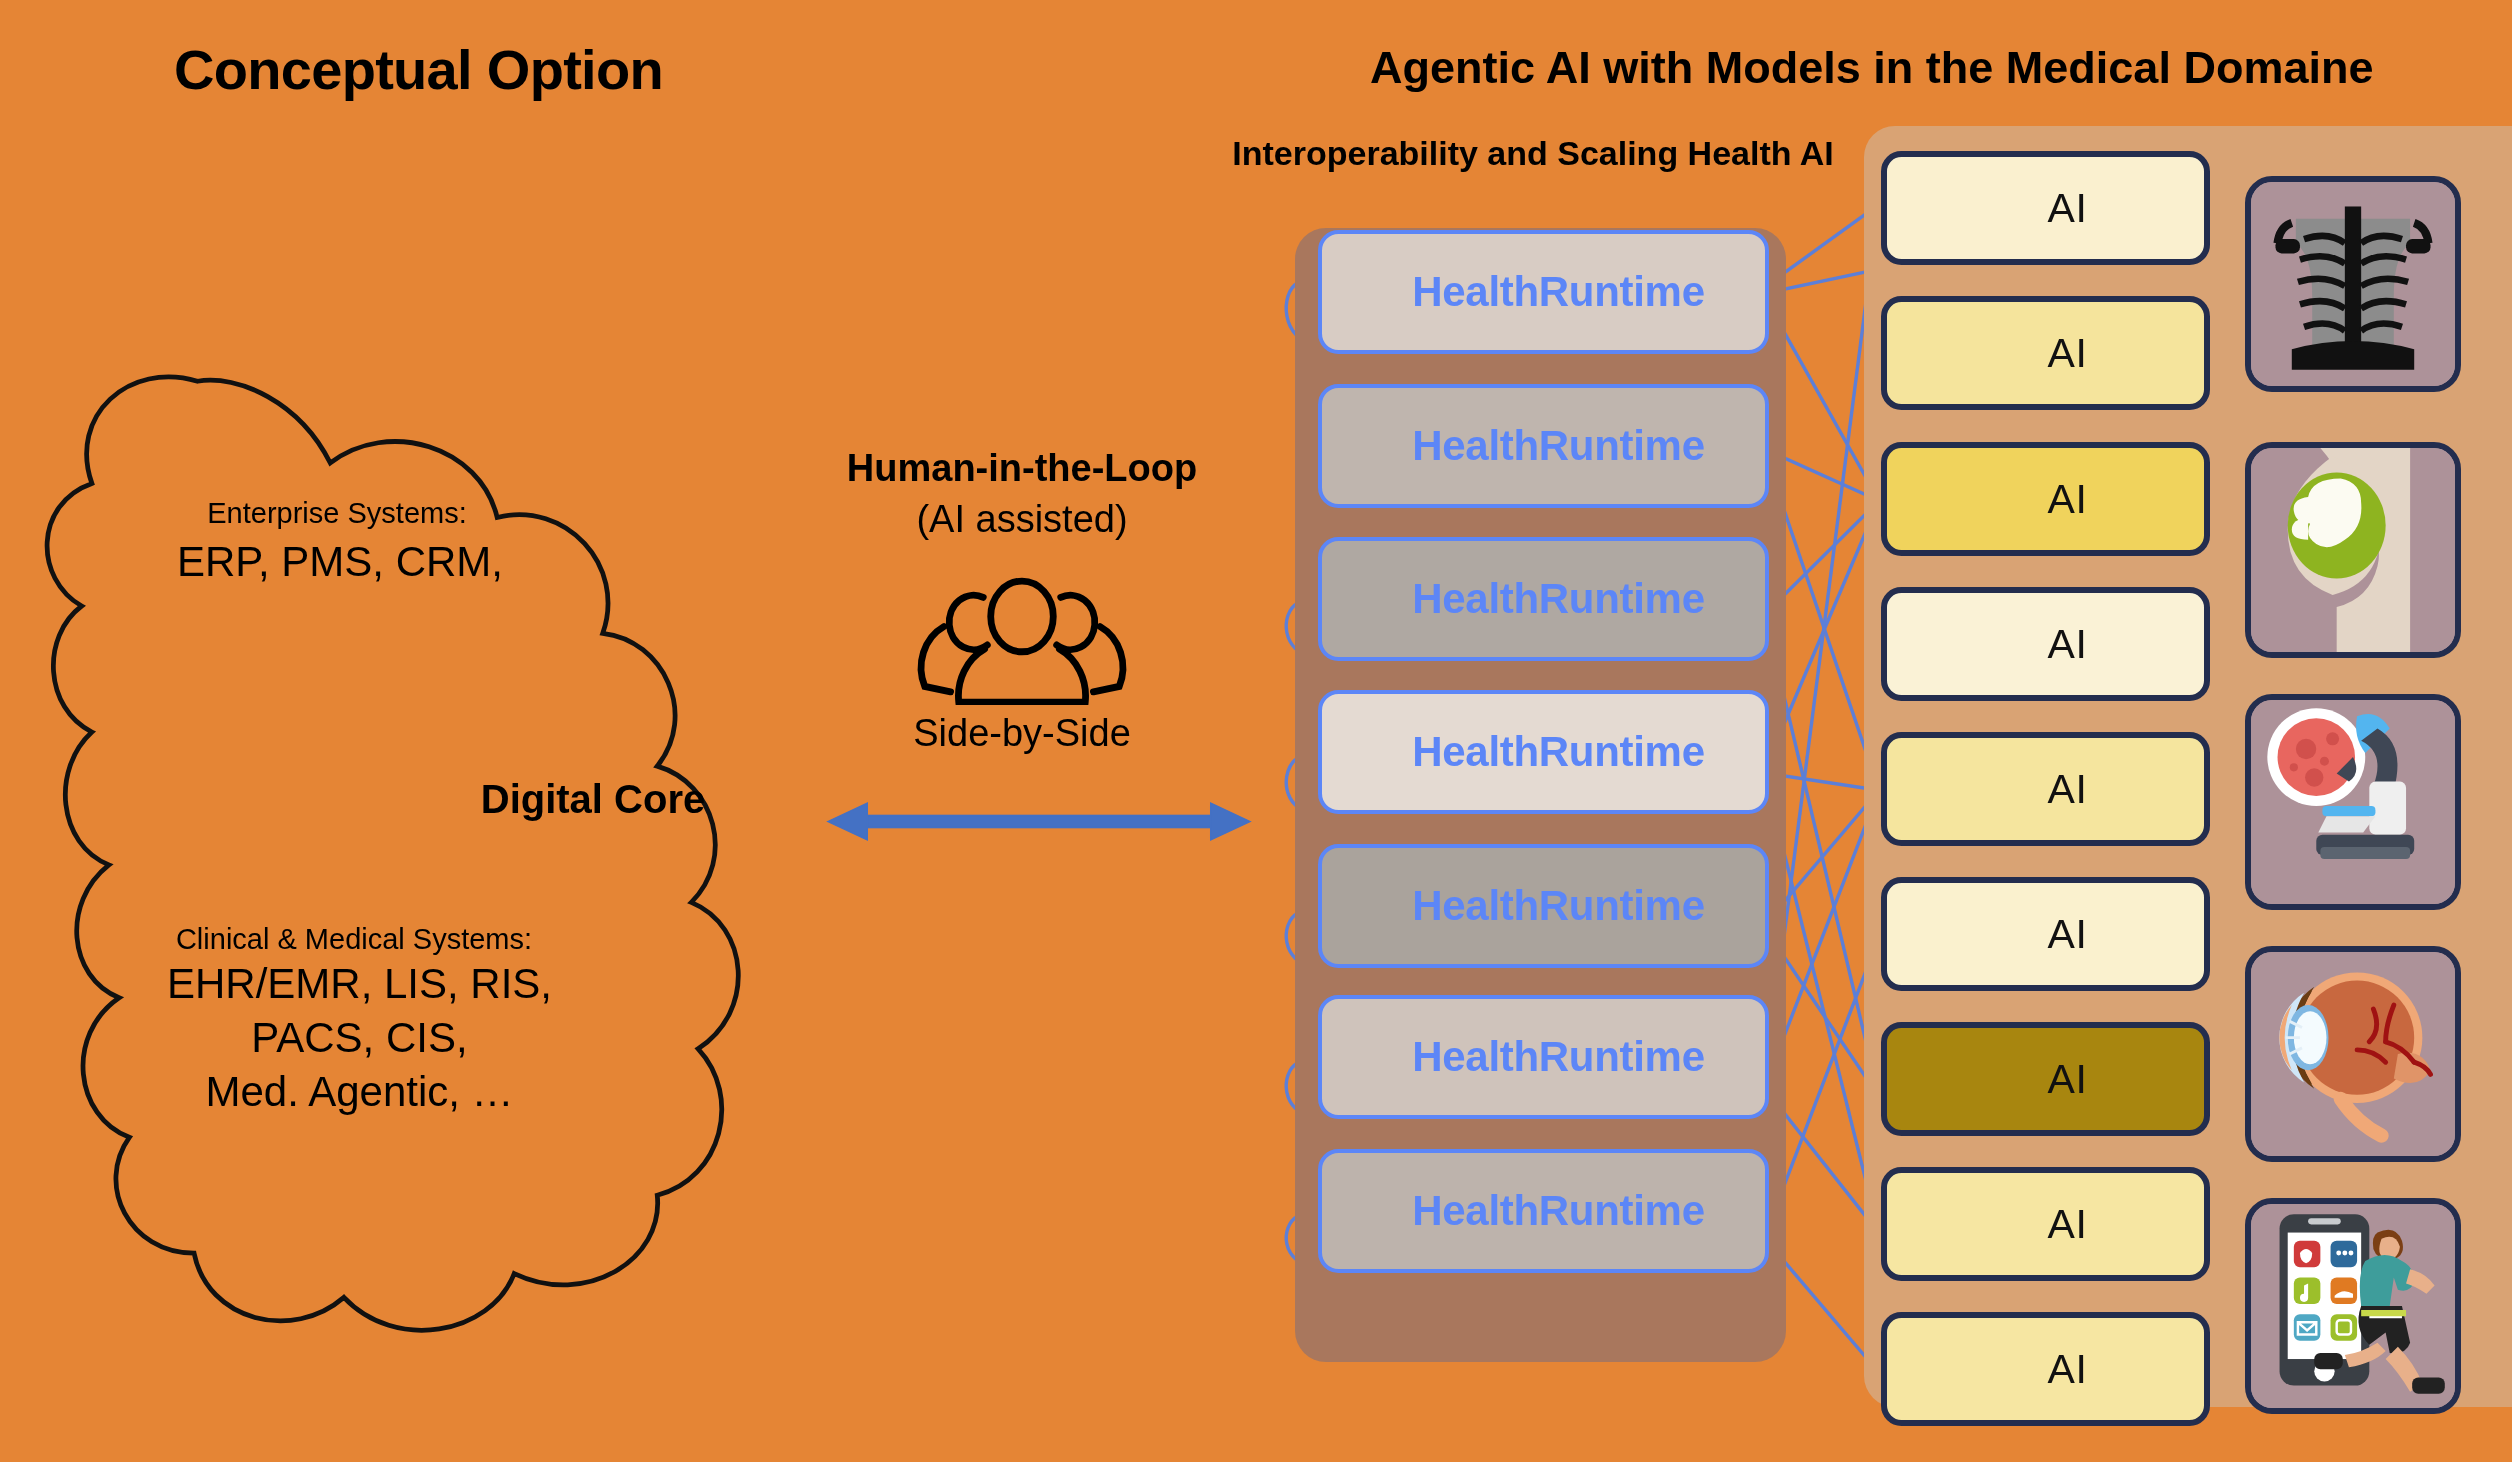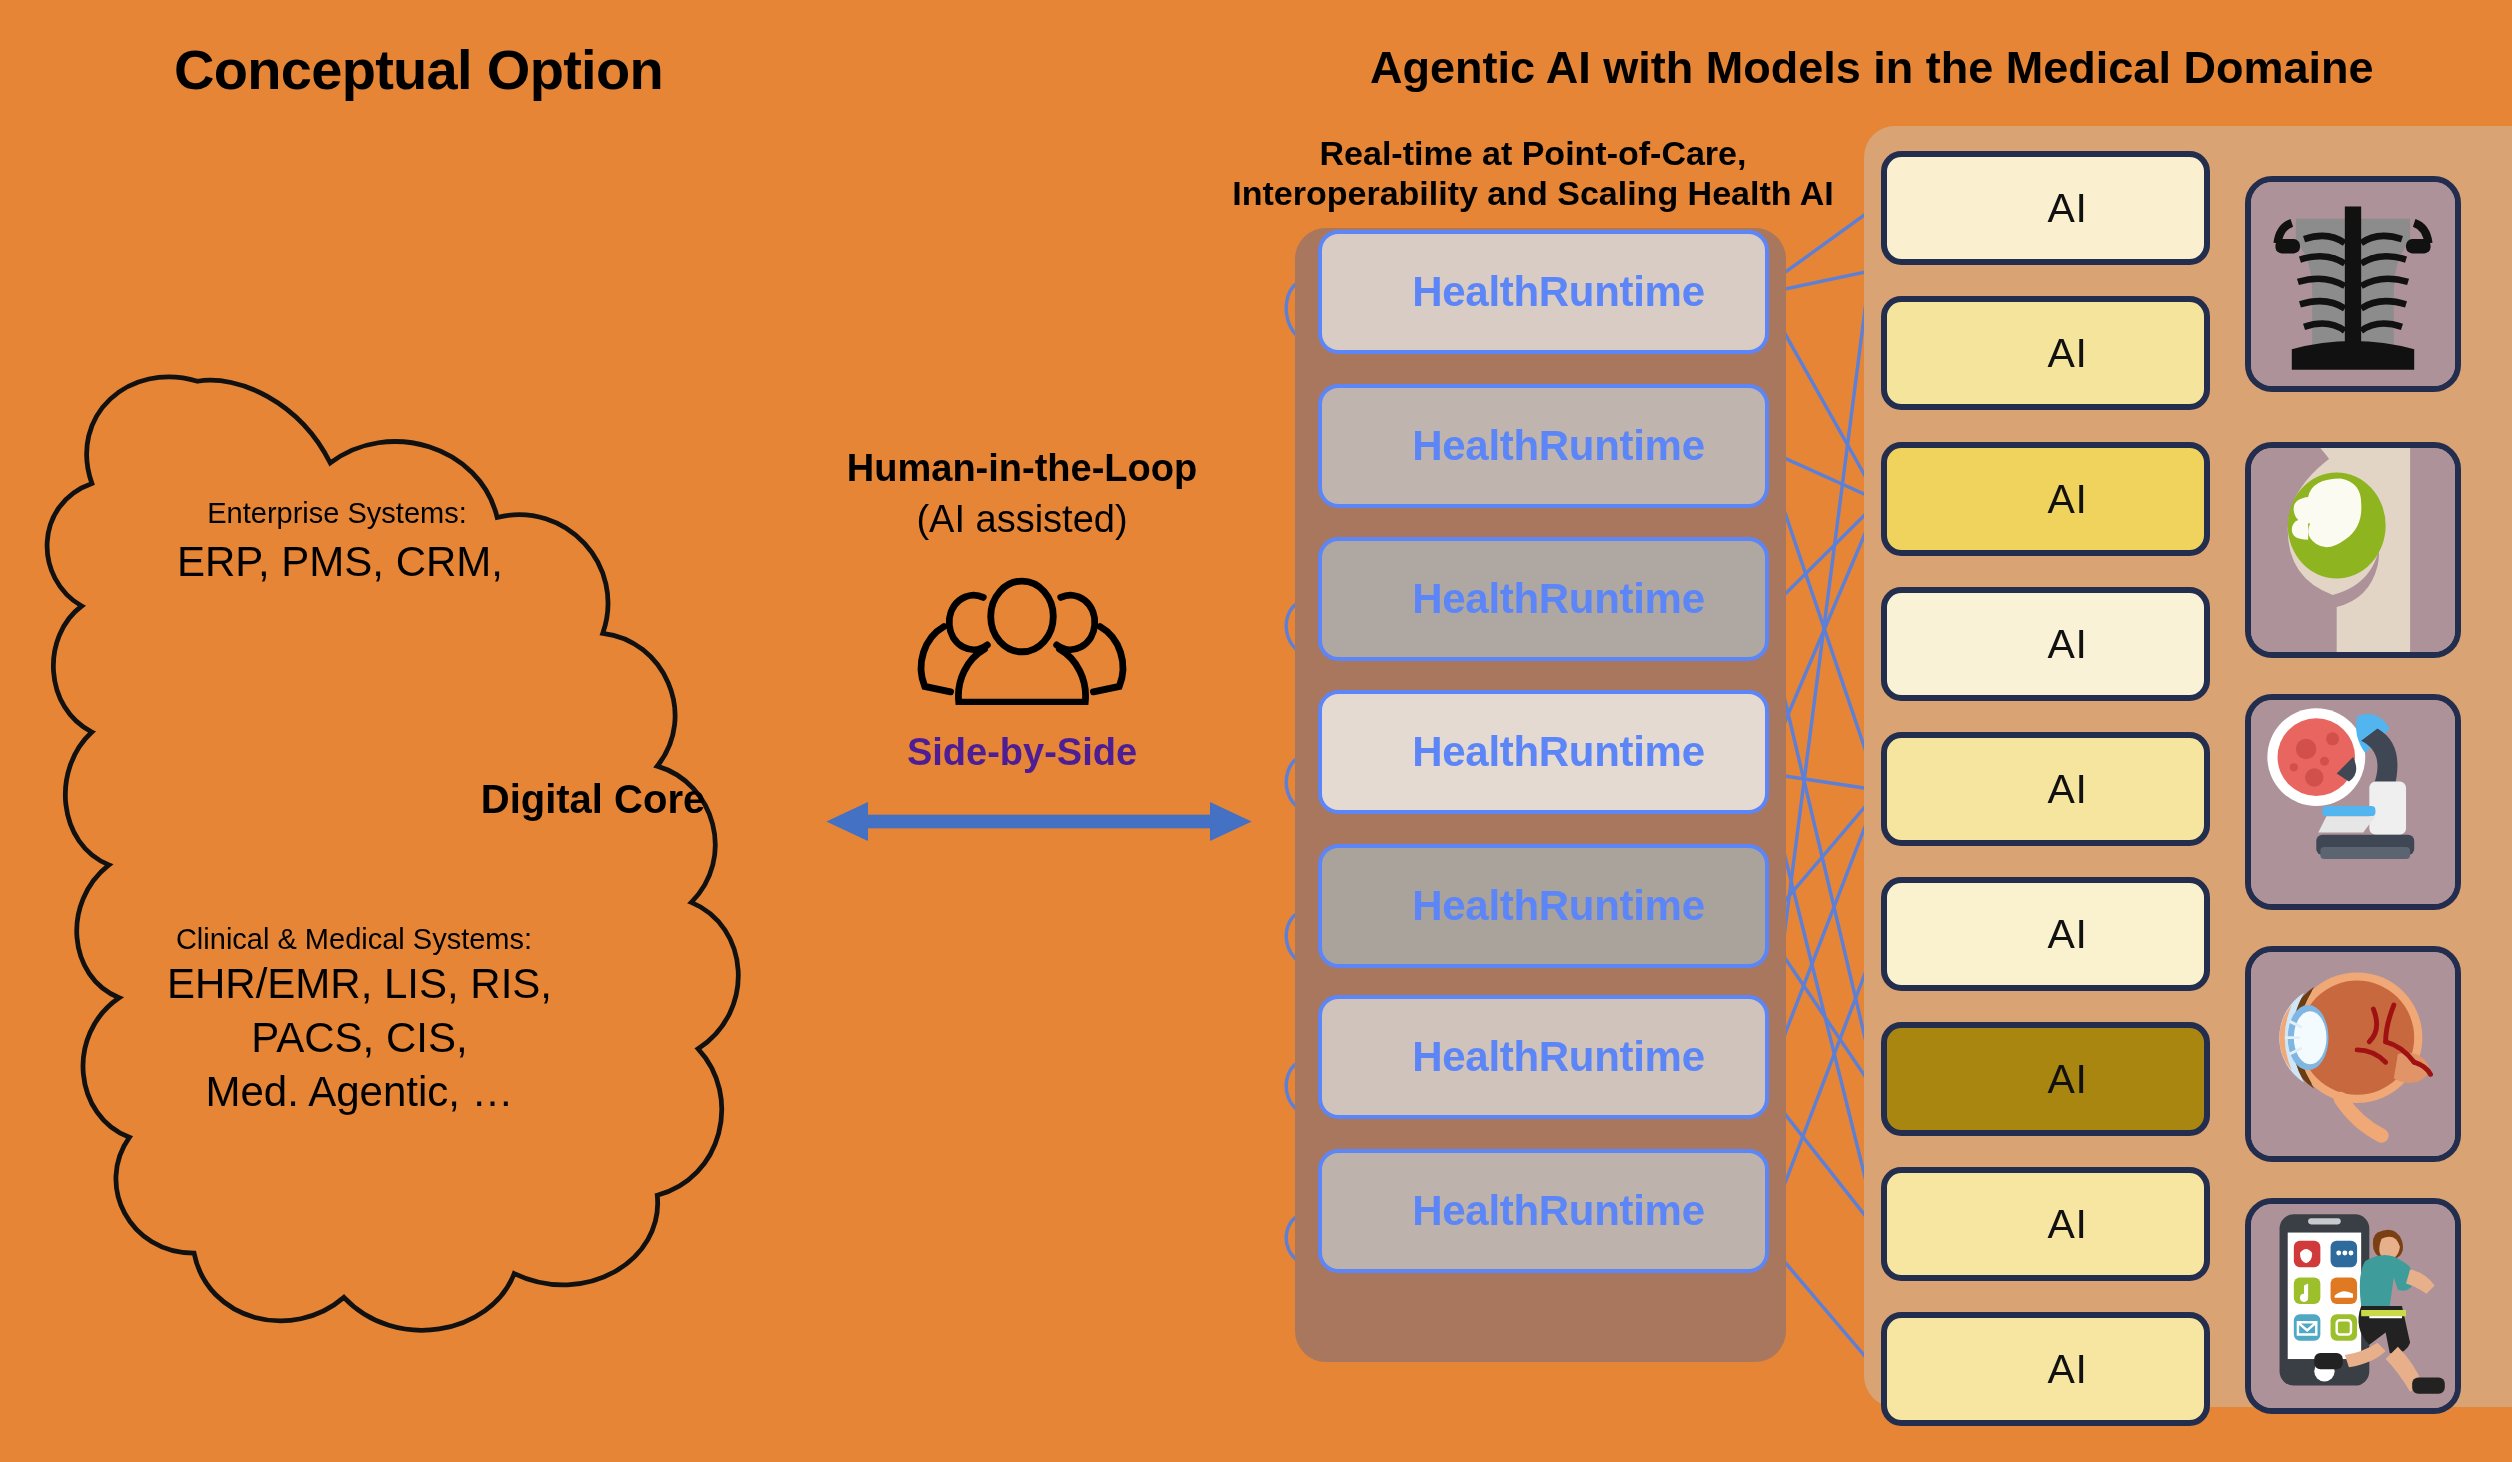--- a/index.html
+++ b/index.html
@@ -33,21 +33,21 @@
   #cloud-clin-label{left:116px;top:678px;width:422px;font-size:29px;}
   #cloud-clin-body{left:94px;top:712px;width:477px;font-size:42px;line-height:1.28;}
   #digital-core{position:absolute;left:450px;top:777px;width:286px;
       font-size:40px;font-weight:bold;color:#000;text-align:center;}
 
   
   #hitl{position:absolute;left:804px;top:446px;width:436px;text-align:center;}
   #hitl-l1{font-size:38px;font-weight:bold;color:#000;line-height:1.18;text-align:center;}
   #hitl-l2{font-size:38px;color:#000;line-height:1.3;margin-top:4.1px;}
   #hitl-icon{margin:11px auto 4.1px;width:238px;height:150px;}
-  #hitl-l3{font-size:38px;font-weight:bold;color:#4c1d95;margin-top:20px;}
+  #hitl-l3{font-size:38px;font-weight:normal;color:#000000;margin-top:1px;}
   #sbs-arrow{position:absolute;left:821px;top:801px;width:436px;height:41px;}
 
   
   #hr-panel{position:absolute;left:1295px;top:228px;width:491px;height:1134px;
       background:#A9775D;border-radius:31px;}
   #ai-panel{position:absolute;left:1864px;top:126px;width:1077px;height:1281px;
       background:#D9A374;border-radius:31px;}
 
   .hr-box{position:absolute;left:1318px;width:443px;height:116px;
       border:4.8px solid #5C86F7;border-radius:20.4px;
@@ -117,21 +117,20 @@
     <line x1="2258" y1="955" x2="2258" y2="1025"></line>
     <line x1="2258" y1="1180" x2="2258" y2="1250"></line>
     <line x1="2258" y1="1405" x2="2258" y2="1475"></line>
     <line x1="2258" y1="1628" x2="2258" y2="1698"></line>
   </g>
 </svg>
 
 <div id="title-left">Conceptual Option</div>
 <div id="title-right">Agentic AI with Models in the Medical Domaine</div>
 <div id="subtitle-right">
-  <div>Real-time at Point-of-Care,</div>
   <div>Interoperability and Scaling Health AI</div>
 </div>
 
 <div id="cloud-wrap">
   <svg viewBox="0 0 1240 1700">
     <path d="M250 200
              C 150 170, 60 250, 95 350
              C 10 380, 10 490, 80 530
              C 20 575, 25 680, 95 715
              C 35 770, 45 880, 120 910

